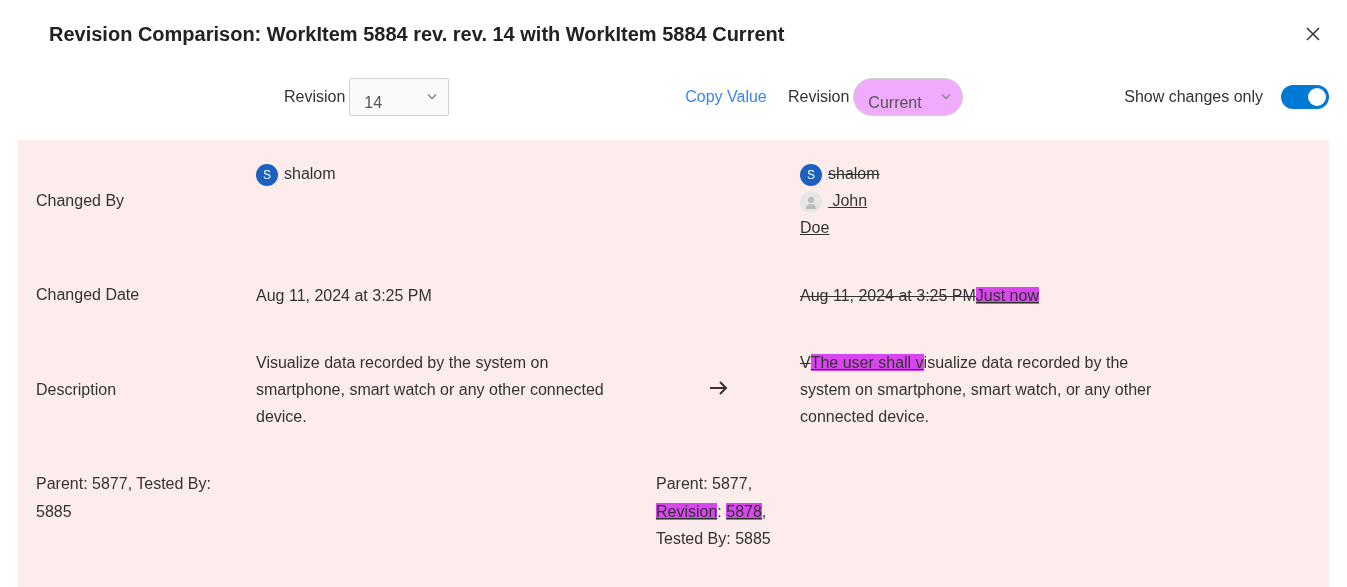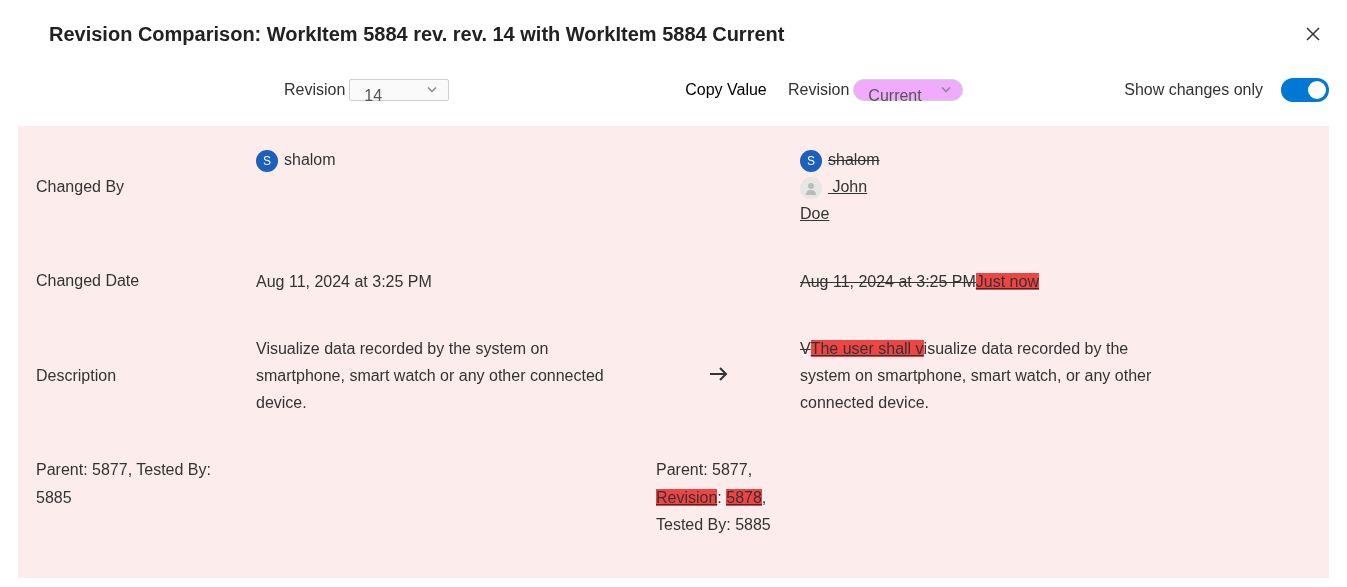--- a/index.html
+++ b/index.html
@@ -45,39 +45,39 @@
     }
     .rev-label {
       font-size: 16px;
       color: #333;
     }
     .dropdown {
       position: relative;
       border: 1px solid #d0d0d0;
       background: #fafafa;
       border-radius: 2px;
-      height: 22px;
+      height: 38px;
       display: flex;
       align-items: center;
       padding: 12px 36px 0 14px;
       cursor: pointer;
       min-width: 100px;
     }
     .dropdown.right { background: #f0abfc; min-width: 110px; border-radius: 19px; }
     .dropdown-value { color: #555; font-size: 16px; }
     .dropdown-chevron {
       position: absolute;
       right: 10px;
       top: 50%;
       transform: translateY(-50%);
       color: #888;
     }
     .copy-value-btn {
       font-size: 16px;
-      color: #000000;
+      color: #3b82f6;
       cursor: pointer;
       text-align: center;
     }
     .changes-only {
       display: flex;
       align-items: center;
       justify-content: flex-end;
       gap: 18px;
     }
     .changes-only-label { font-size: 16px; color: #333; }
@@ -131,21 +131,21 @@
       vertical-align: middle;
     }
     .avatar.blue { background: #1b5fbf; color: #fff; }
     .avatar.gray {
       background: #e6e6e6;
       color: #888;
       position: relative;
     }
     .strike { text-decoration: line-through; }
     .underline { text-decoration: underline; }
-    .added-highlight { background: #ef4444; }
+    .added-highlight { background: #d946ef; }
     .arrow-cell {
       display: flex;
       align-items: center;
       justify-content: center;
     }
     .relations .underline { text-decoration: underline; color: #333; }
   </style>
 </head>
 <body>
 

